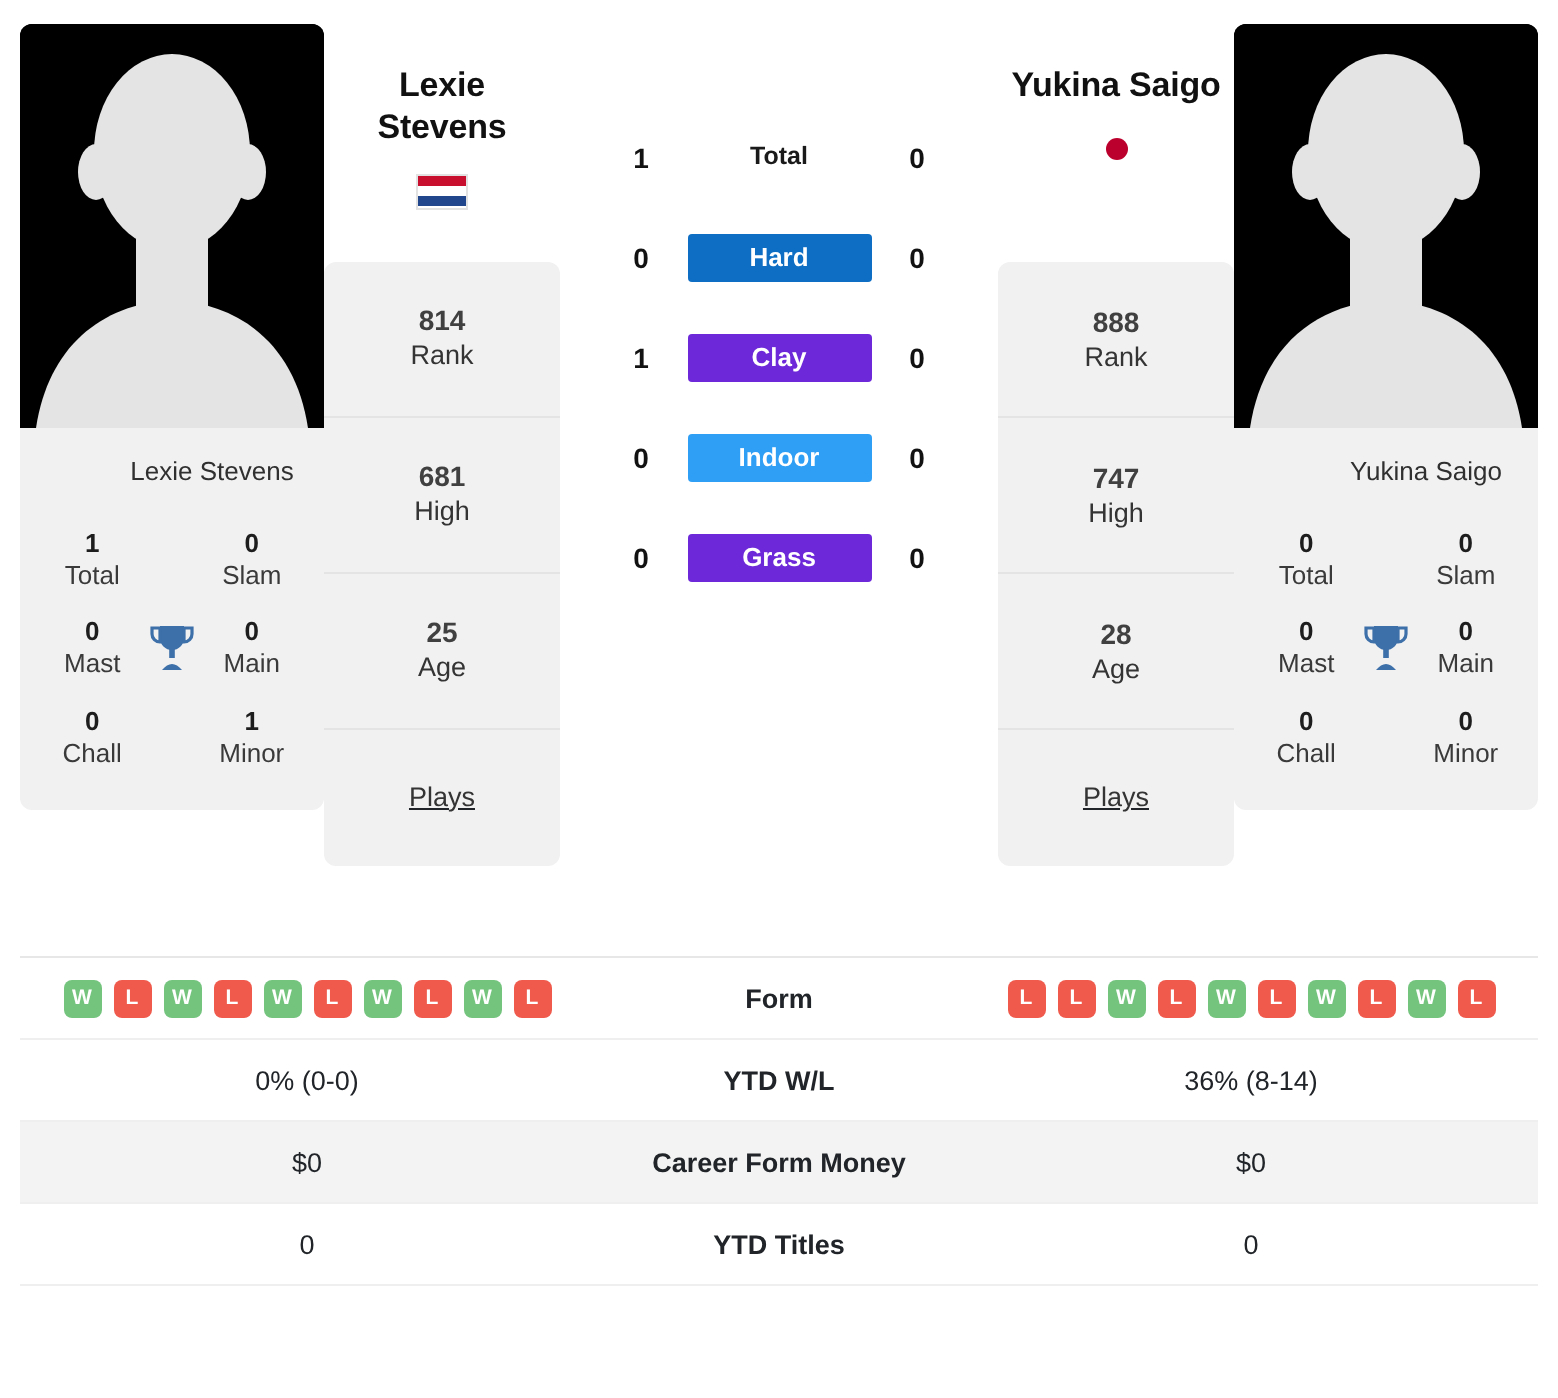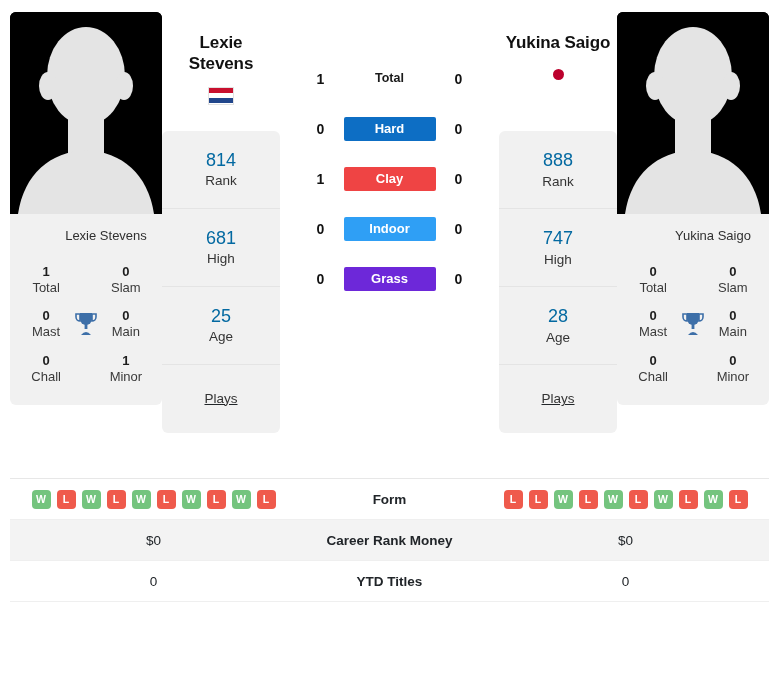--- a/index.html
+++ b/index.html
@@ -130,21 +130,21 @@
   .stat-cell {
     height: 78px;
     display: flex;
     flex-direction: column;
     align-items: center;
     justify-content: center;
     border-bottom: 1px solid #e4e4e4;
     line-height: 1.3;
   }
   .stat-cell:last-child { border-bottom: none; }
-  .stat-val { font-size: 18px; font-weight: normal; color: #0369a1; }
+  .stat-val { font-size: 14px; font-weight: bold; color: #404040; }
   .stat-lbl { font-size: 13.5px; color: #343434; }
   .stat-cell.plays { height: 68px; text-decoration: underline; }
 
   
   .surface-col {
     flex: 1 1 auto;
     padding-top: 56px;
     min-width: 0;
   }
   .surface-row {
@@ -319,21 +319,21 @@
         <div class="s-badge plain">Total</div>
         <div class="s-score">0</div>
       </div>
       <div class="surface-row">
         <div class="s-score">0</div>
         <div class="s-badge" style="background:#0d6ec4">Hard</div>
         <div class="s-score">0</div>
       </div>
       <div class="surface-row">
         <div class="s-score">1</div>
-        <div class="s-badge" style="background:#ef4444">Clay</div>
+        <div class="s-badge" style="background:#6d28d9">Clay</div>
         <div class="s-score">0</div>
       </div>
       <div class="surface-row">
         <div class="s-score">0</div>
         <div class="s-badge" style="background:#2f9ff5">Indoor</div>
         <div class="s-score">0</div>
       </div>
       <div class="surface-row">
         <div class="s-score">0</div>
         <div class="s-badge" style="background:#6d28d9">Grass</div>
@@ -454,23 +454,28 @@
               <span class="form-badge" style="background: rgb(239, 90, 76);">L</span>
               <span class="form-badge" style="background: rgb(116, 196, 126);">W</span>
               <span class="form-badge" style="background: rgb(239, 90, 76);">L</span>
               <span class="form-badge" style="background: rgb(116, 196, 126);">W</span>
               <span class="form-badge" style="background: rgb(239, 90, 76);">L</span>
               <span class="form-badge" style="background: rgb(116, 196, 126);">W</span>
               <span class="form-badge" style="background: rgb(239, 90, 76);">L</span>
             </div>
         </td>
       </tr>
+      <tr>
+        <td class="side">0% (0-0)</td>
+        <td class="mid">YTD W/L</td>
+        <td class="side">36% (8-14)</td>
+      </tr>
       <tr class="shade">
         <td class="side">$0</td>
-        <td class="mid">Career Rank Money</td>
+        <td class="mid">Career Form Money</td>
         <td class="side">$0</td>
       </tr>
       <tr>
         <td class="side">0</td>
         <td class="mid">YTD Titles</td>
         <td class="side">0</td>
       </tr>
     </tbody>
   </table>
 

